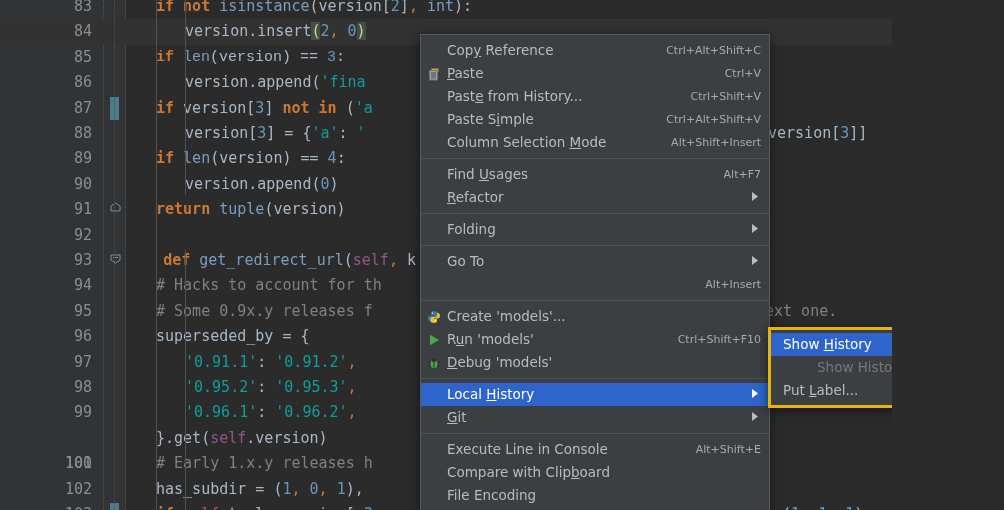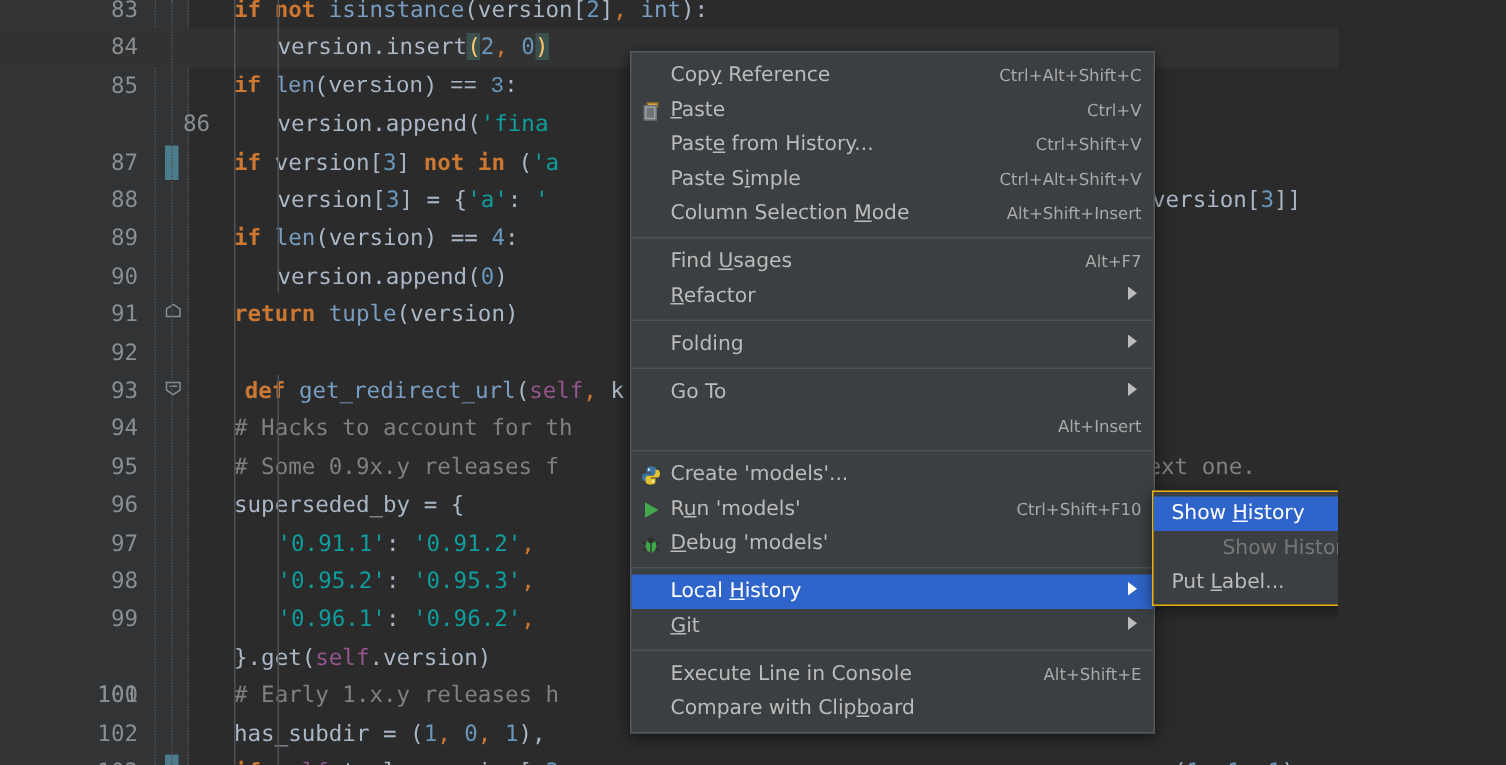--- a/index.html
+++ b/index.html
@@ -177,21 +177,21 @@
     height: 1px;
     background: #4f5254;
     margin: 4px 0;
   }
   .underline-char { text-decoration: underline; }
 
   
   .sub-menu {
     position: absolute;
     background: #3c3f41;
-    border: 1px solid #eab308;
+    border: 3px solid #eab308;
     box-shadow: 0 2px 10px rgba(0,0,0,0.55);
     box-sizing: border-box;
     padding: 3px 0;
     font-size: 13.5px;
   }
   .sub-menu .menu-item { padding-left: 0; }
   .sub-menu .m-icon { width: 12px; min-width: 12px; }
   .sub-menu .m-label { padding-right: 14px; }
 
   
@@ -215,21 +215,21 @@
     <div class="gutter-fold"></div>
     <div class="code-area"></div>
     <div id="editor-layer">
         <div class="lineno" style="top: -6px; left: 0px;">83</div>
         <div class="line" style="top: -6px; left: 127px;"><span style="display:inline-block;width:29px"></span><span class="kw">if</span><span class="plain"> </span><span class="kw">not</span><span class="plain"> </span><span class="fn">isinstance</span><span class="plain">(</span><span class="plain">version</span><span class="plain">[</span><span class="num">2</span><span class="plain">]</span><span class="comma">,</span><span class="plain"> </span><span class="fn">int</span><span class="plain">):</span></div>
         <div class="line-hl" style="top: 19.4px;"></div>
         <div class="lineno" style="top: 19.4px; left: 0px;">84</div>
         <div class="line" style="top: 19.4px; left: 127px;"><span style="display:inline-block;width:58px"></span><span class="plain">version</span><span class="plain">.</span><span class="plain">insert</span><span class="brk-hl">(</span><span class="num">2</span><span class="comma">,</span><span class="plain"> </span><span class="num">0</span><span class="brk-hl">)</span></div>
         <div class="lineno" style="top: 44.8px; left: 0px;">85</div>
         <div class="line" style="top: 44.8px; left: 127px; font-family: Liberation Mono, monospace;"><span style="display:inline-block;width:29px"></span><span class="kw">if</span><span class="plain"> </span><span class="fn">len</span><span class="plain">(version) == </span><span class="num">3</span><span class="plain">:</span></div>
-        <div class="lineno" style="top: 70.2px; left: 0px; margin-left: 48px;">86</div>
+        <div class="lineno" style="top: 70.2px; left: 0px;">86</div>
         <div class="line" style="top: 70.2px; left: 127px;"><span style="display:inline-block;width:58px"></span><span class="plain">version</span><span class="plain">.append(</span><span class="strq">'fina</span></div>
         <div class="lineno" style="top: 95.6px; left: 0px;">87</div>
         <div class="vcs-bar" style="top: 96.6px; height: 23.4px;"></div>
         <div class="line" style="top: 95.6px; left: 127px;"><span style="display:inline-block;width:29px"></span><span class="kw">if</span><span class="plain"> version</span><span class="plain">[</span><span class="num">3</span><span class="plain">] </span><span class="kw">not</span><span class="plain"> </span><span class="kw">in</span><span class="plain"> (</span><span class="strq">'a</span></div>
         <div class="lineno" style="top: 121px; left: 0px;">88</div>
         <div class="line" style="top: 121px; left: 127px;"><span style="display:inline-block;width:58px"></span><span class="plain">version</span><span class="plain">[</span><span class="num">3</span><span class="plain">] = {</span><span class="strq">'a'</span><span class="plain">: </span><span class="strq">'</span></div>
         <div class="line" style="top: 121px; left: 768px;"><span class="plain">version</span><span class="plain">[</span><span class="num">3</span><span class="plain">]]</span></div>
         <div class="lineno" style="top: 146.4px; left: 0px;">89</div>
         <div class="line" style="top: 146.4px; left: 127px;"><span style="display:inline-block;width:29px"></span><span class="kw">if</span><span class="plain"> </span><span class="fn">len</span><span class="plain">(version) == </span><span class="num">4</span><span class="plain">:</span></div>
         <div class="lineno" style="top: 171.8px; left: 0px;">90</div>
@@ -395,20 +395,24 @@
       <div class="m-sep"></div>
       <div class="menu-item">
         <span class="m-icon"></span>
         <span class="m-label">Execute Line in Console</span>
         <span class="m-accel">Alt+Shift+E</span>
       </div>
       <div class="menu-item">
         <span class="m-icon"></span>
         <span class="m-label">Compare with Clip<span class="underline-char">b</span>oard</span>
       </div>
+      <div class="menu-item">
+        <span class="m-icon"></span>
+        <span class="m-label">File Encoding</span>
+      </div>
     </div>
 
   <div class="sub-menu" id="sub-menu" style="left: 768px; top: 327px; width: 236px;">
       <div class="menu-item selected">
         <span class="m-icon"></span>
         <span class="m-label">Show <span class="underline-char">H</span>istory</span>
       </div>
       <div class="menu-item disabled">
         <span class="m-icon"></span>
         <span class="m-label">Show History for Selection</span>

